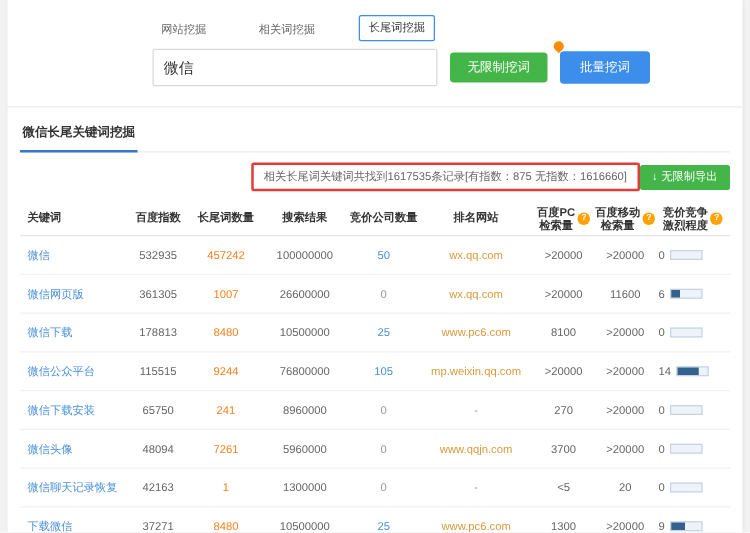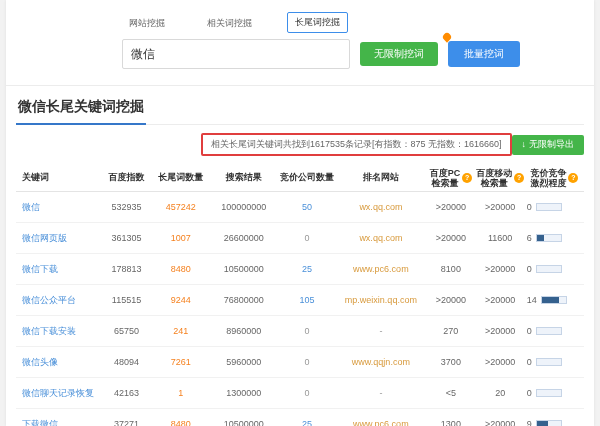--- a/index.html
+++ b/index.html
@@ -12,21 +12,21 @@
   .tab.active{border:1px solid #3d8eea;color:#333;border-radius:2px}
   .search-row{display:flex;align-items:center}
   .search-input{width:228px;height:30px;border:1px solid #d9d9d9;border-radius:2px;font-size:12px;color:#333;padding:0 8px;outline:none;font-family:inherit}
   .btn{border:none;border-radius:3px;color:#fff;font-size:10px;cursor:pointer;font-family:inherit;white-space:nowrap}
   .btn-green{background:#44b549;height:24px;padding:0 14px;margin-left:10px}
   .batch-wrap{position:relative;margin-left:10px}
   .btn-blue{background:#3d8eea;height:26px;padding:0 16px}
   .hot-icon{position:absolute;top:-8px;left:-5px;width:8px;height:8px;background:#ff8c00;border-radius:50% 50% 50% 0;transform:rotate(-45deg)}
   .main-panel{padding:10px 10px 0}
   .section-title-row{border-bottom:1px solid #ececec}
-  .section-title{display:inline-block;font-size:14px;font-weight:bold;color:#333;padding:2px 2px 7px;border-bottom:2px solid #3577c9;margin-bottom:-1px}
+  .section-title{display:inline-block;font-size:10px;font-weight:bold;color:#333;padding:2px 2px 7px;border-bottom:2px solid #3577c9;margin-bottom:-1px}
   .summary-row{display:flex;align-items:center;justify-content:flex-end;margin-top:8px}
   .summary-box{border:2px solid #e03e3e;border-radius:2px;padding:3px 8px;font-size:9px;color:#666;white-space:nowrap}
   .btn-export{background:#44b549;height:20px;padding:0 10px;font-size:9px;display:flex;align-items:center;gap:3px;border-radius:2px}
   .table{margin-top:8px}
   .thead,.tr{display:flex;align-items:center;padding-left:2px}
   .thead{border-bottom:1px solid #e4e4e4;min-height:28px}
   .th{font-size:9px;font-weight:bold;color:#333;text-align:center;white-space:nowrap}
   .tr{border-bottom:1px solid #f1f1f1;height:31px}
   .td{font-size:9px;color:#666;text-align:center;overflow:hidden;white-space:nowrap}
   .c1{width:84px;text-align:left;padding-left:4px}

